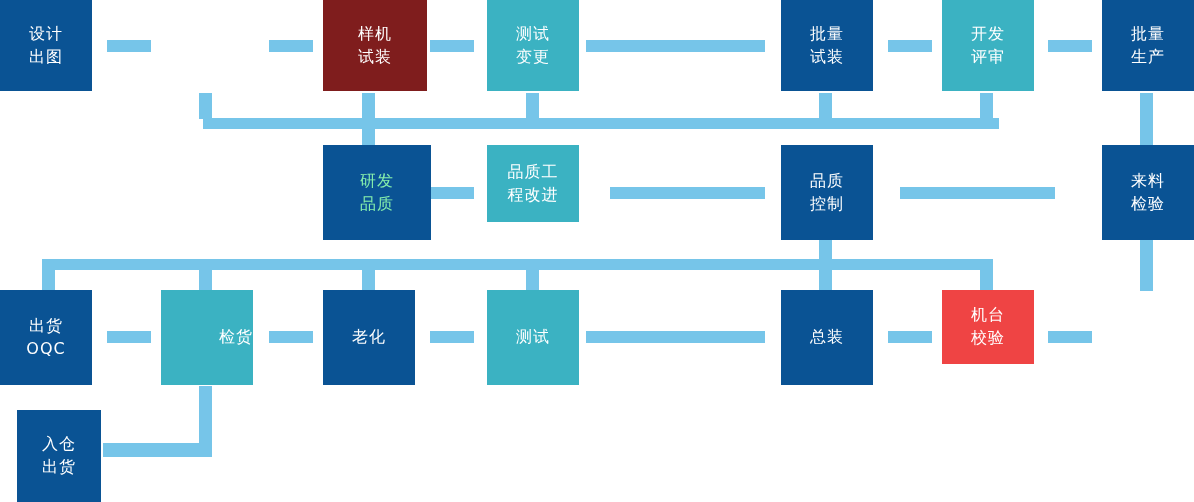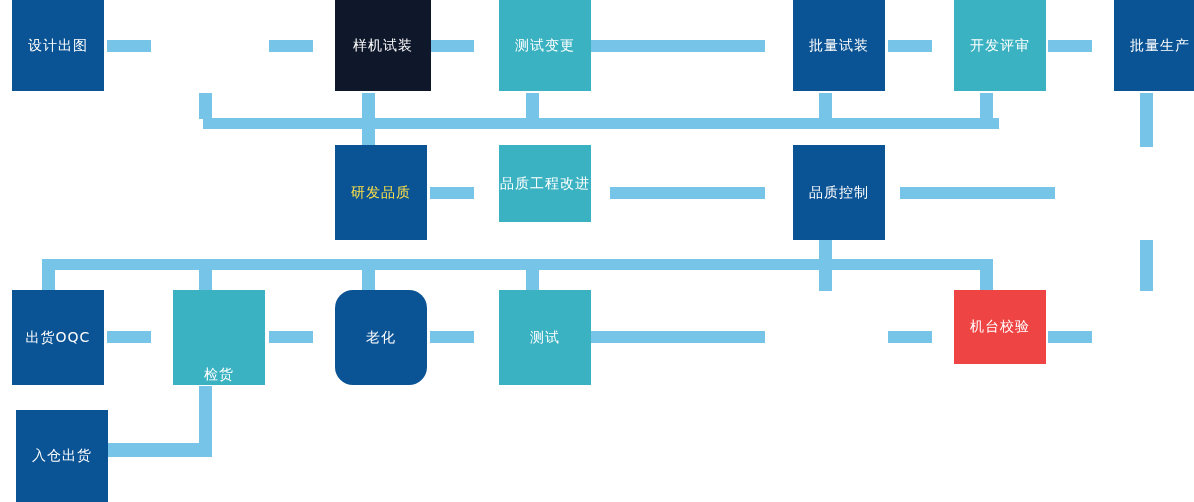--- a/index.html
+++ b/index.html
@@ -10,30 +10,30 @@
   #canvas{
     position:relative;
     width:1194px;
     height:502px;
     background:#ffffff;
     overflow:hidden;
   }
   .node{
     position:absolute;
     display:flex;
+    flex-direction:column;
     align-items:center;
     justify-content:center;
     color:#ffffff;
-    font-size:14px;
+    font-size:16px;
     line-height:1.42;
     letter-spacing:1px;
     text-align:center;
     box-sizing:border-box;
     user-select:none;
-    margin-left:12px;
   }
   .node .line{display:block;white-space:nowrap;}
   .node.dark{background:#0a5394;}
   .node.teal{background:#3bb2c2;}
   .conn{
     position:absolute;
     background:#76c5e9;
   }
 </style>
 </head>
@@ -70,66 +70,73 @@
     <div class="conn" style="left: 430px; top: 331px; width: 44px; height: 12px; background: rgb(118, 197, 233);"></div>
     <div class="conn" style="left: 586px; top: 331px; width: 179px; height: 12px; background: rgb(118, 197, 233);"></div>
     <div class="conn" style="left: 888px; top: 331px; width: 44px; height: 12px; background: rgb(118, 197, 233);"></div>
     <div class="conn" style="left: 1048px; top: 331px; width: 44px; height: 12px; background: rgb(118, 197, 233);"></div>
     <div class="conn" style="left: 199px; top: 386px; width: 13px; height: 62px; background: rgb(118, 197, 233);"></div>
     <div class="conn" style="left: 103px; top: 443px; width: 109px; height: 14px; background: rgb(118, 197, 233);"></div>
     <div class="node dark" style="left: 0px; top: 0px; width: 92px; height: 91px; background: rgb(10, 83, 148); color: rgb(255, 255, 255);">
       <span class="line">设计</span>
       <span class="line">出图</span>
     </div>
-    <div class="node dark" style="left: 323px; top: 0px; width: 96px; height: 91px; background: #0f172a; color: rgb(255, 255, 255);">
+    <div class="node dark" style="left: 323px; top: 0px; width: 104px; height: 91px; background: #7f1d1d; color: rgb(255, 255, 255);">
       <span class="line">样机</span>
       <span class="line">试装</span>
     </div>
     <div class="node teal" style="left: 487px; top: 0px; width: 92px; height: 91px; background: rgb(59, 178, 194); color: rgb(255, 255, 255);">
       <span class="line">测试</span>
       <span class="line">变更</span>
     </div>
     <div class="node dark" style="left: 781px; top: 0px; width: 92px; height: 91px; background: rgb(10, 83, 148); color: rgb(255, 255, 255);">
       <span class="line">批量</span>
       <span class="line">试装</span>
     </div>
     <div class="node teal" style="left: 942px; top: 0px; width: 92px; height: 91px; background: rgb(59, 178, 194); color: rgb(255, 255, 255); align-items: center;">
       <span class="line">开发</span>
       <span class="line">评审</span>
     </div>
     <div class="node dark" style="left: 1102px; top: 0px; width: 92px; height: 91px; background: rgb(10, 83, 148); color: rgb(255, 255, 255);">
       <span class="line">批量</span>
       <span class="line">生产</span>
     </div>
-    <div class="node dark" style="left: 323px; top: 145px; width: 92px; height: 95px; background: rgb(10, 83, 148); color: #fde047;">
+    <div class="node dark" style="left: 323px; top: 145px; width: 108px; height: 95px; background: rgb(10, 83, 148); color: #86efac;">
       <span class="line">研发</span>
       <span class="line">品质</span>
     </div>
     <div class="node teal" style="left: 487px; top: 145px; width: 92px; height: 77px; background: rgb(59, 178, 194); color: rgb(255, 255, 255);">
       <span class="line">品质工</span>
       <span class="line">程改进</span>
     </div>
     <div class="node dark" style="left: 781px; top: 145px; width: 92px; height: 95px; background: rgb(10, 83, 148); color: rgb(255, 255, 255);">
       <span class="line">品质</span>
       <span class="line">控制</span>
     </div>
+    <div class="node dark" style="left: 1102px; top: 145px; width: 92px; height: 95px; background: rgb(10, 83, 148); color: rgb(255, 255, 255);">
+      <span class="line">来料</span>
+      <span class="line">检验</span>
+    </div>
     <div class="node dark" style="left: 0px; top: 290px; width: 92px; height: 95px; background: rgb(10, 83, 148); color: rgb(255, 255, 255);">
       <span class="line">出货</span>
       <span class="line">OQC</span>
     </div>
     <div class="node teal" style="left: 161px; top: 290px; width: 92px; height: 95px; background: rgb(59, 178, 194); color: rgb(255, 255, 255); align-items: flex-end;">
       <span class="line">检货</span>
     </div>
-    <div class="node dark" style="left: 323px; top: 290px; width: 92px; height: 95px; background: rgb(10, 83, 148); color: rgb(255, 255, 255); border-radius: 18px;">
+    <div class="node dark" style="left: 323px; top: 290px; width: 92px; height: 95px; background: rgb(10, 83, 148); color: rgb(255, 255, 255);">
       <span class="line">老化</span>
     </div>
     <div class="node teal" style="left: 487px; top: 290px; width: 92px; height: 95px; background: rgb(59, 178, 194); color: rgb(255, 255, 255);">
       <span class="line">测试</span>
     </div>
+    <div class="node dark" style="left: 781px; top: 290px; width: 92px; height: 95px; background: rgb(10, 83, 148); color: rgb(255, 255, 255);">
+      <span class="line">总装</span>
+    </div>
     <div class="node teal" style="left: 942px; top: 290px; width: 92px; height: 74px; background: #ef4444; color: rgb(255, 255, 255);">
       <span class="line">机台</span>
       <span class="line">校验</span>
     </div>
-    <div class="node dark" style="left: 4px; top: 410px; width: 92px; height: 92px; background: rgb(10, 83, 148); color: rgb(255, 255, 255);">
+    <div class="node dark" style="left: 17px; top: 410px; width: 84px; height: 92px; background: rgb(10, 83, 148); color: rgb(255, 255, 255);">
       <span class="line">入仓</span>
       <span class="line">出货</span>
     </div>
   </div>
 
 </body></html>

